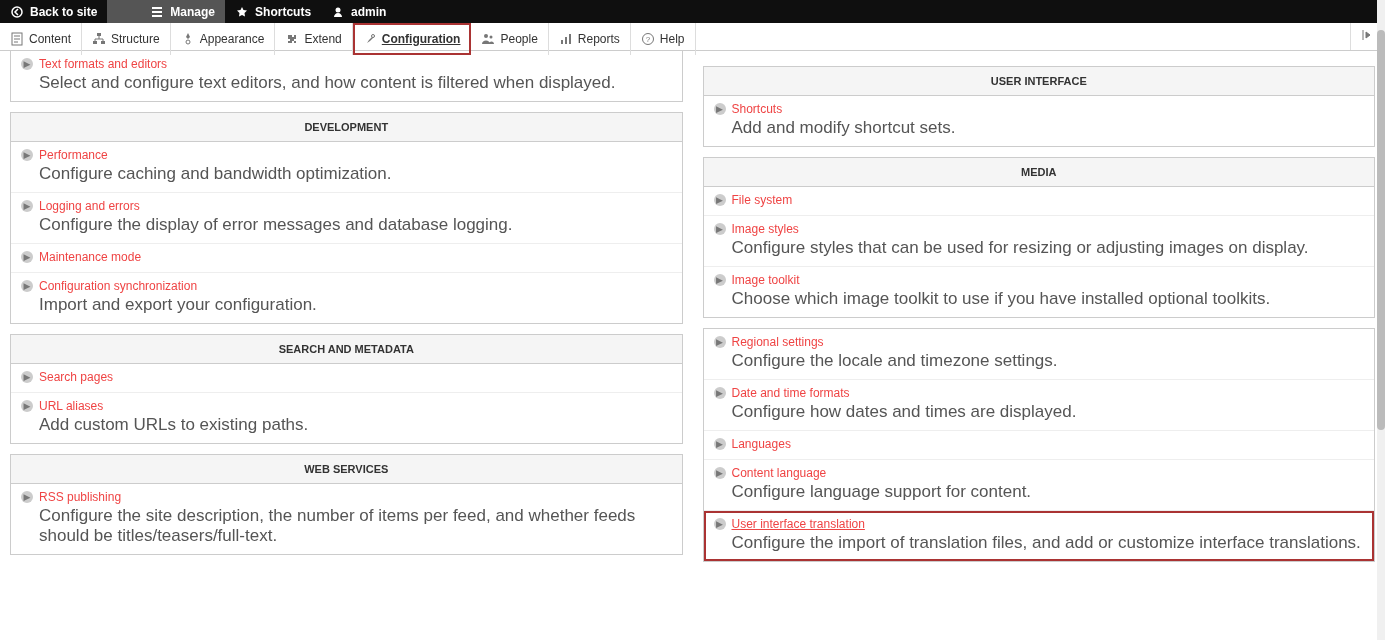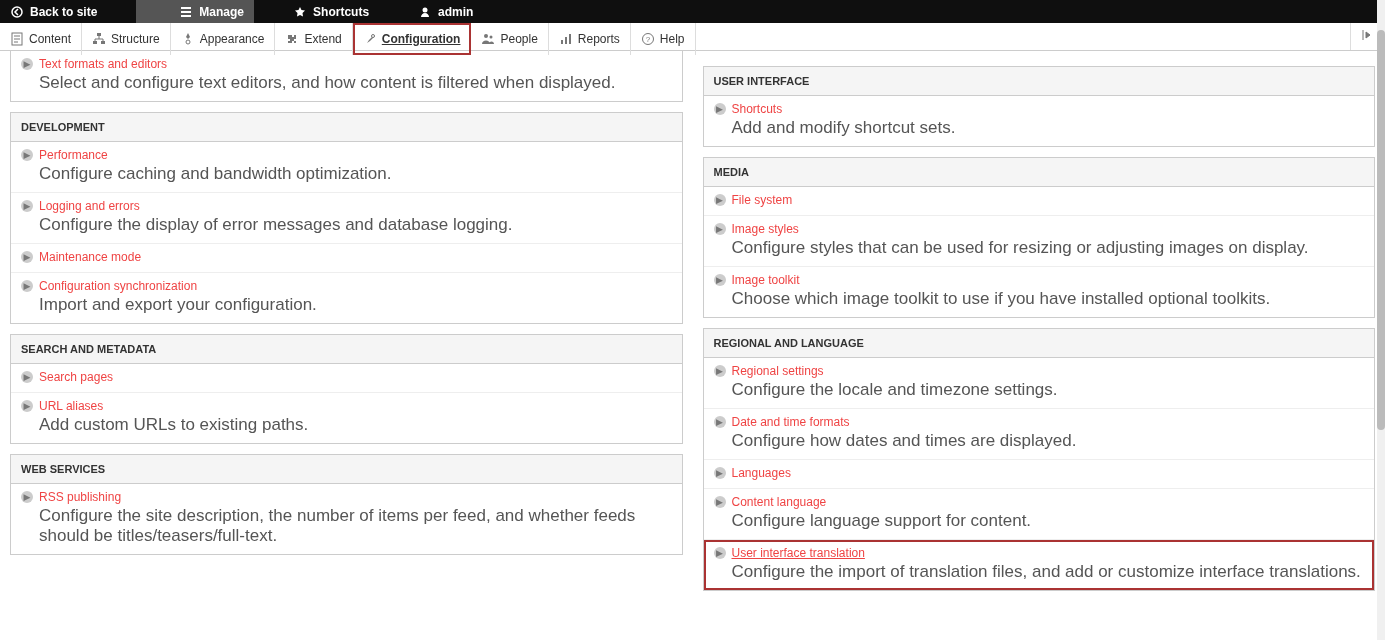--- a/index.html
+++ b/index.html
@@ -1,39 +1,39 @@
 <!DOCTYPE html>
 <html><head>
 <meta charset="utf-8">
 <style>
   * { margin: 0; padding: 0; box-sizing: border-box; }
   body { font-family: "Lucida Grande", "Lucida Sans Unicode", Verdana, sans-serif; font-size: 12px; background: #fff; width: 1385px; }
   
   
-  .toolbar { background: #0f0f0f; height: 23px; display: flex; align-items: center; color: #fff; gap: 29px; }
+  .toolbar { background: #0f0f0f; height: 23px; display: flex; align-items: center; color: #fff; }
   .toolbar-item { display: flex; align-items: center; padding: 0 10px; height: 23px; font-size: 12px; font-weight: bold; cursor: pointer; }
   .toolbar-item.active { background: #555; padding-left: 43px; }
   .toolbar-icon { width: 14px; height: 14px; margin-right: 6px; display: inline-flex; align-items: center; justify-content: center; }
   
   
   .menubar { background: #fff; border-bottom: 1px solid #ccc; height: 28px; display: flex; align-items: stretch; position: relative; }
   .menu-item { display: flex; align-items: center; padding: 16px 10px; font-size: 12px; color: #333; border-right: 1px solid #ddd; cursor: pointer; }
   .menu-item.highlighted { outline: 2px solid #a33; outline-offset: -2px; }
   .menu-item.highlighted .menu-label { text-decoration: underline; font-weight: bold; }
   .menu-icon { width: 14px; height: 14px; margin-right: 5px; display: inline-flex; }
   .menu-spacer { flex: 1; }
   .menu-right { display: flex; align-items: center; padding: 0 10px; border-left: 1px solid #ddd; }
   
   
   .content { display: flex; padding: 0; }
   .column { flex: 1; padding: 0 10px; }
   
   .section { border: 1px solid #ccc; margin-bottom: 10px; background: #fff; }
   .section-partial { border-top: none; }
-  .section-header { background: #f5f5f5; padding: 8px 10px; font-size: 11px; font-weight: bold; color: #333; text-transform: uppercase; border-bottom: 1px solid #ccc; }
+  .section-header { background: #f5f5f5; padding: 8px 10px; font-size: 11px; font-weight: bold; color: #333; text-transform: uppercase; border-bottom: 1px solid #ccc; text-align: center; }
   .section-body {}
   
   .item { padding: 6px 10px 8px 10px; border-bottom: 1px solid #eee; position: relative; }
   .item:last-child { border-bottom: none; }
   .item-title-row { display: flex; align-items: center; }
   .item-arrow { width: 12px; height: 12px; margin-right: 6px; display: inline-flex; align-items: center; justify-content: center; border-radius: 50%; background: #ccc; color: #777; font-size: 9px; }
   .item-title { color: #ef4444; font-size: 12px; font-weight: normal; cursor: pointer; }
   .item-desc { color: #555; font-size: 17px; margin-left: 18px; margin-top: 2px; }
   
   .item.highlighted { outline: 2px solid #a33; outline-offset: -2px; }
@@ -286,21 +286,20 @@
           <div class="item-title-row">
               <span class="item-arrow">▶</span>
               <a class="item-title">Image toolkit</a>
             </div>
           <div class="item-desc">Choose which image toolkit to use if you have installed optional toolkits.</div>
         </div>
       </div>
     </div>
 
     <div class="section">
-      <div class="section-header">REGIONAL AND LANGUAGE</div>
       <div class="section-body">
         <div class="item">
           <div class="item-title-row">
               <span class="item-arrow">▶</span>
               <a class="item-title">Regional settings</a>
             </div>
           <div class="item-desc">Configure the locale and timezone settings.</div>
         </div>
         <div class="item">
           <div class="item-title-row">

